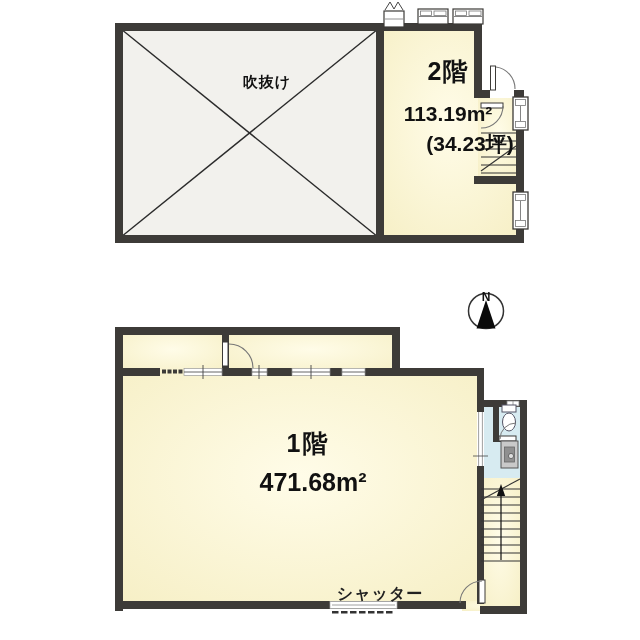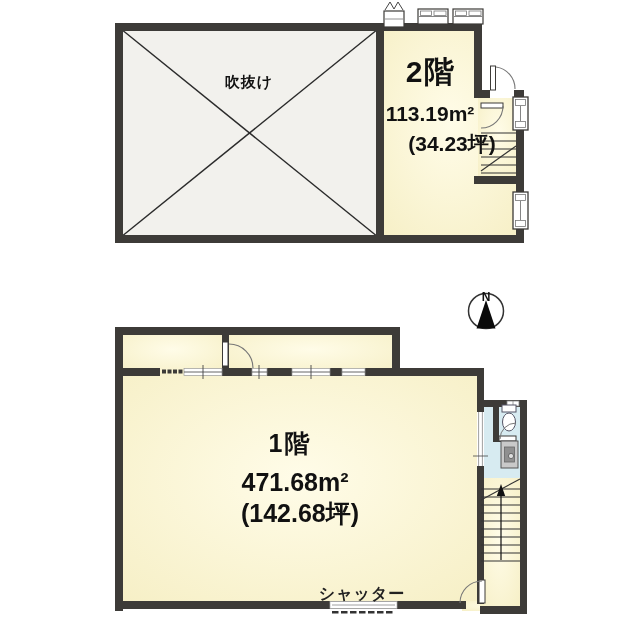--- a/index.html
+++ b/index.html
@@ -3,24 +3,24 @@
 <meta charset="utf-8">
 <style>
   html,body{margin:0;padding:0;background:#ffffff;}
   .canvas{
     position:relative;width:640px;height:640px;background:#ffffff;
     font-family:"Liberation Sans","DejaVu Sans",sans-serif;overflow:hidden;
   }
   .canvas svg{position:absolute;left:0;top:0;}
   .lbl{
     position:absolute;transform:translateX(-50%);white-space:nowrap;
-    font-weight:bold;color:#111;text-align:center;line-height:1;
+    font-weight:bold;color:#111;text-align:center;line-height:1;margin-left:18px;
   }
   .lbl-void{font-size:15px;letter-spacing:1px;}
-  .lbl-2f-name{font-size:30px;letter-spacing:1px;font-family:Liberation Mono, monospace;}
+  .lbl-2f-name{font-size:25px;letter-spacing:1px;}
   .lbl-2f-area{font-size:21px;}
   .lbl-1f-name{font-size:25px;letter-spacing:2px;}
   .lbl-1f-area{font-size:25px;}
   .lbl-shutter{font-size:16px;letter-spacing:1px;color:#222;}
 </style>
 </head>
 <body>
 
 <div class="canvas">
 
@@ -252,16 +252,15 @@
   </g>
 </svg>
 
 <div class="lbl lbl-void" style="left:249px; top:74px;">吹抜け</div>
 <div class="lbl lbl-2f-name" style="left:430px; top:59px;">2階</div>
 <div class="lbl lbl-2f-area" style="left:430px; top:103px;text-align:right;">113.19m²</div>
 <div class="lbl lbl-2f-area" style="left:452px; top:133px;">(34.23坪)</div>
 
 <div class="lbl lbl-1f-name" style="left:290px; top:431px;">1階</div>
 <div class="lbl lbl-1f-area" style="left:295px; top:470px;text-align:right;">471.68m²</div>
-<div class="lbl lbl-1f-area" style="left:300px; top:501px;">(142.68坪)</div>
 <div class="lbl lbl-shutter" style="left:362px; top:586px;">シャッター</div>
 
 </div>
 
 </body></html>

